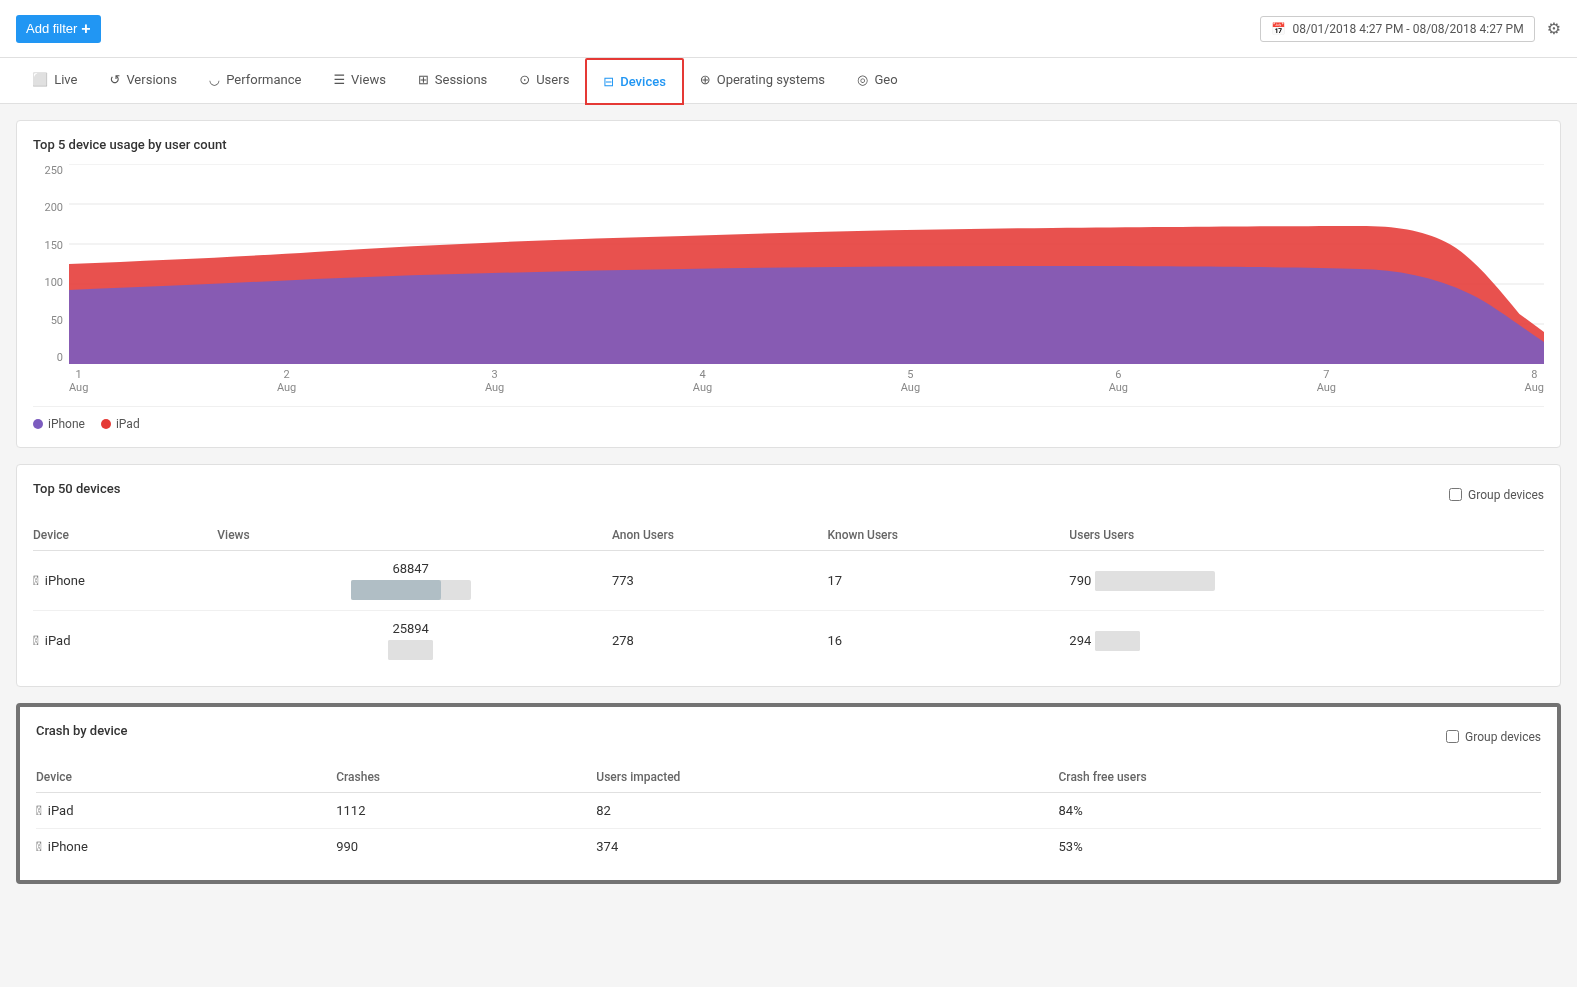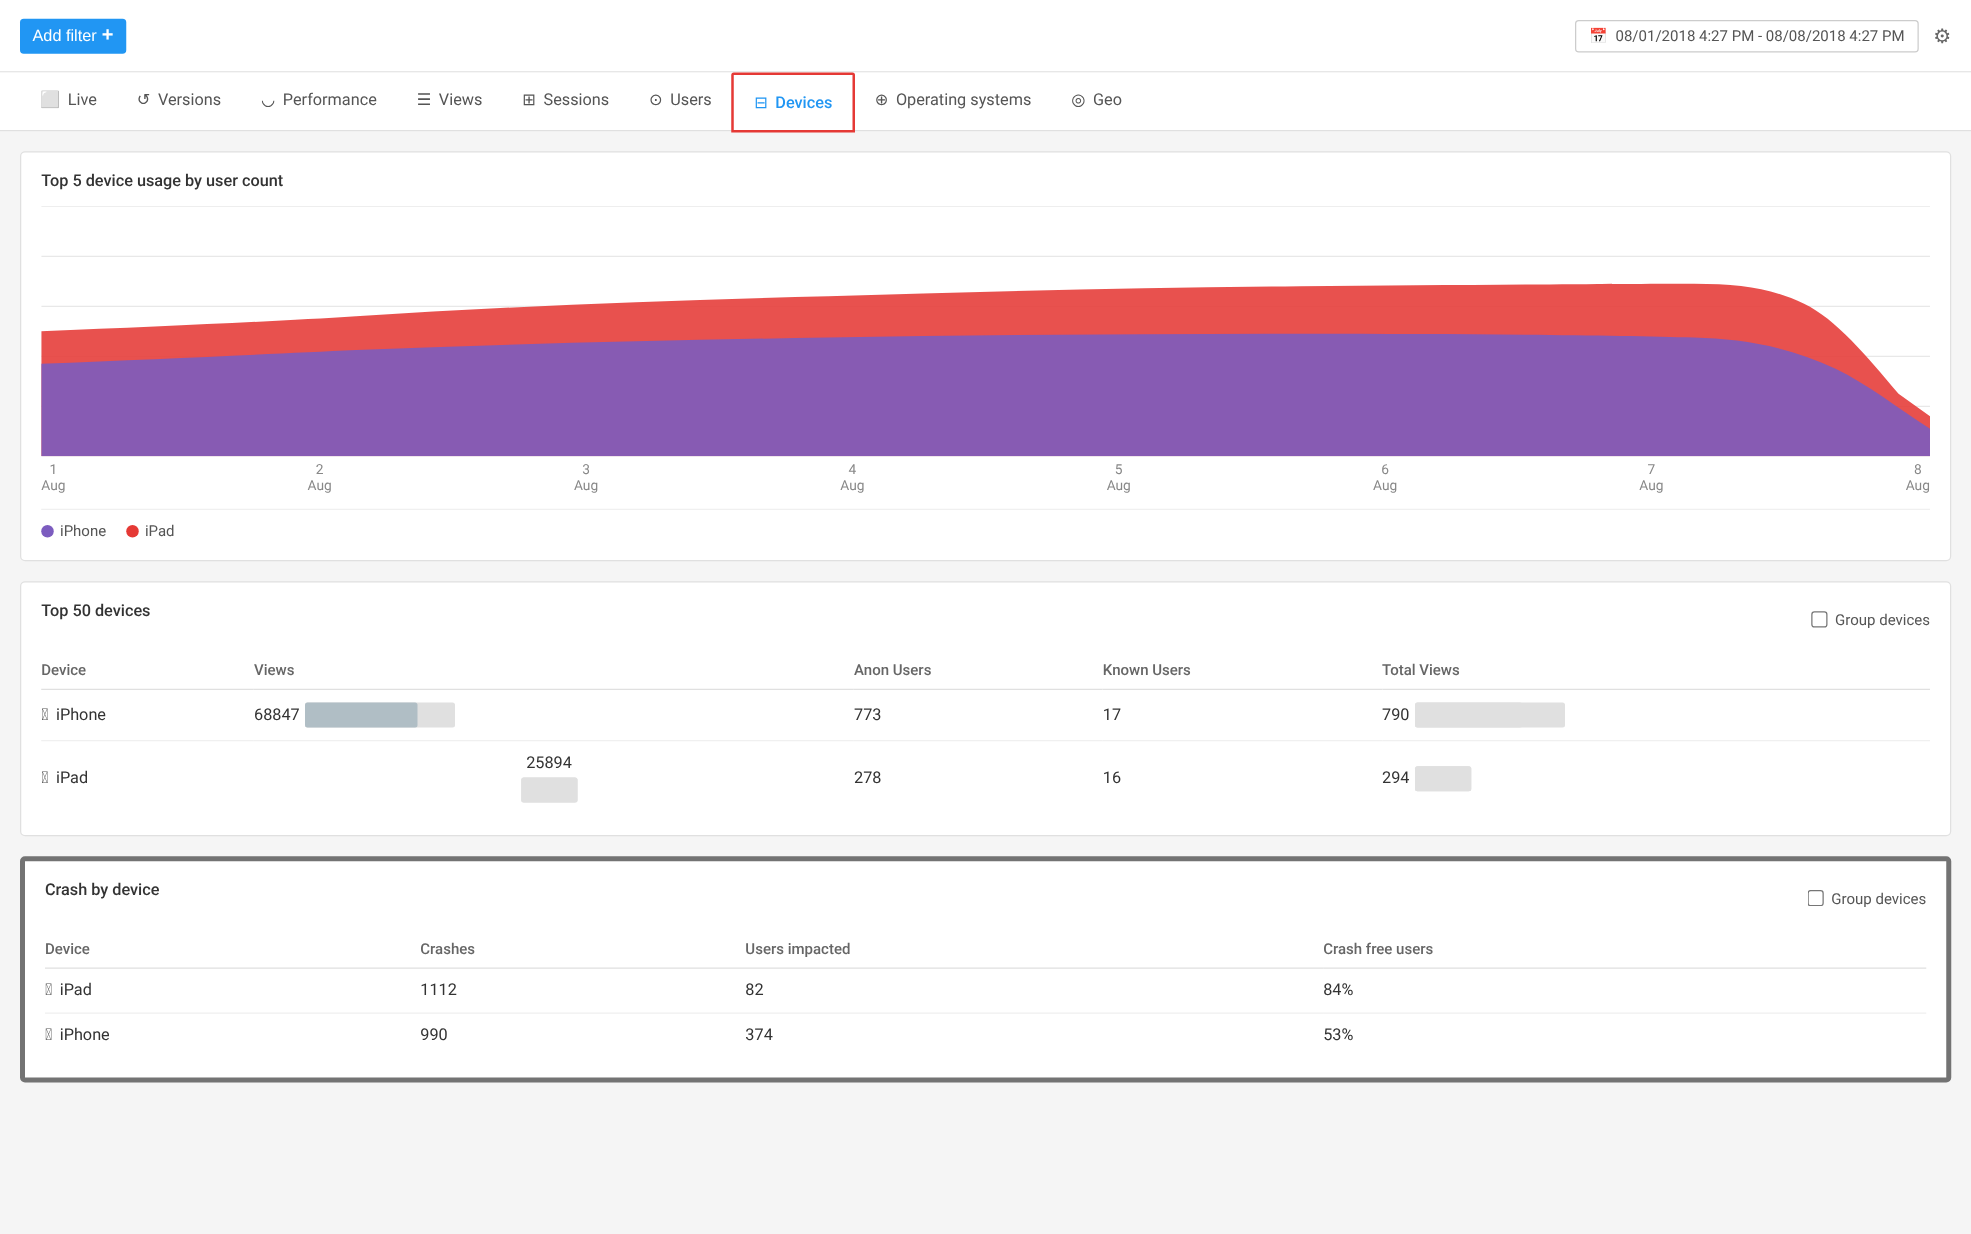--- a/index.html
+++ b/index.html
@@ -243,20 +243,28 @@
     <span>Geo</span>
   </a>
 </div>
 
 <div class="content">
 
   <div class="card">
     <div class="card-title">Top 5 device usage by user count</div>
     <div style="display:flex; gap:0;">
 
+      <div style="display:flex; flex-direction:column; justify-content:space-between; align-items:flex-end; padding-right:6px; height:200px; min-width:36px;">
+        <span style="font-size:11px;color:#888;">250</span>
+        <span style="font-size:11px;color:#888;">200</span>
+        <span style="font-size:11px;color:#888;">150</span>
+        <span style="font-size:11px;color:#888;">100</span>
+        <span style="font-size:11px;color:#888;">50</span>
+        <span style="font-size:11px;color:#888;">0</span>
+      </div>
 
       <div style="flex:1; position:relative;">
         <svg viewBox="0 0 1200 200" preserveAspectRatio="none" style="width:100%;height:200px;display:block;">
 
           <line x1="0" y1="0" x2="1200" y2="0" stroke="#e8e8e8" stroke-width="1"></line>
           <line x1="0" y1="40" x2="1200" y2="40" stroke="#e8e8e8" stroke-width="1"></line>
           <line x1="0" y1="80" x2="1200" y2="80" stroke="#e8e8e8" stroke-width="1"></line>
           <line x1="0" y1="120" x2="1200" y2="120" stroke="#e8e8e8" stroke-width="1"></line>
           <line x1="0" y1="160" x2="1200" y2="160" stroke="#e8e8e8" stroke-width="1"></line>
           <line x1="0" y1="200" x2="1200" y2="200" stroke="#e8e8e8" stroke-width="1"></line>
@@ -342,33 +350,33 @@
         <span>Group devices</span>
       </label>
     </div>
     <table>
       <thead>
         <tr>
           <th>Device</th>
           <th>Views</th>
           <th>Anon Users</th>
           <th>Known Users</th>
-          <th>Total Views</th>
+          <th>Users Users</th>
         </tr>
       </thead>
       <tbody>
         <tr>
           <td>
             <div class="device-name">
               <span class="apple-icon"></span>
               <span>iPhone</span>
             </div>
           </td>
           <td>
-            <div style="display:flex;align-items:center;gap:4px;">
+            <div style="display:flex;align-items:center;gap:4px;flex-direction:column;">
               <span>68847</span>
               <div style="width:120px;height:20px;background:#e0e0e0;border-radius:2px;display:inline-block;vertical-align:middle;">
                 <div style="width:75%;height:100%;background:#b0bec5;border-radius:2px;"></div>
               </div>
             </div>
           </td>
           <td>773</td>
           <td>17</td>
           <td>
             <div style="display:flex;align-items:center;gap:4px;">

